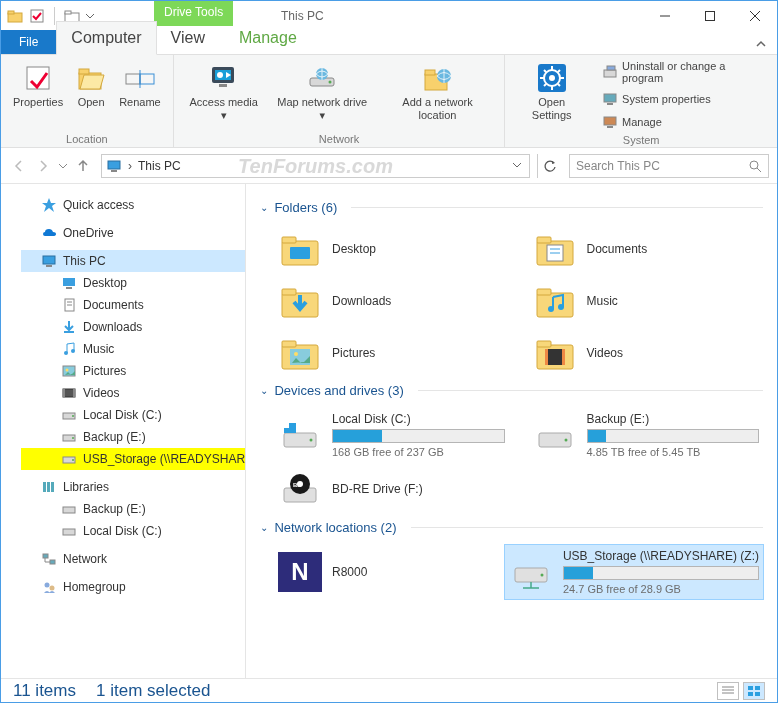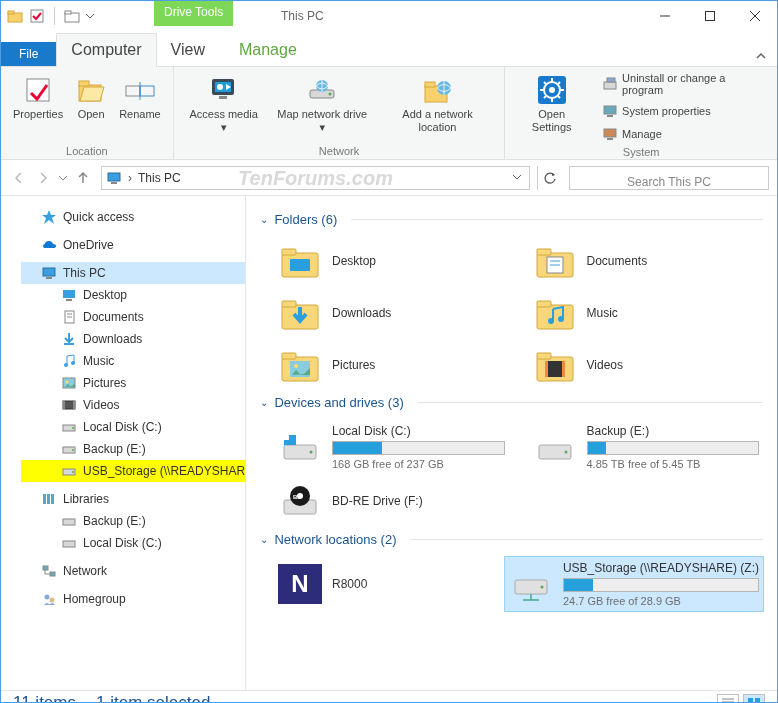--- a/index.html
+++ b/index.html
@@ -10,21 +10,21 @@
 .titlebar-left { display: flex; align-items: center; gap: 6px; padding-left: 6px; }
 .qat-icon { width: 16px; height: 16px; display: flex; align-items: center; justify-content: center; }
 .qat-sep { width: 1px; height: 18px; background: #ccc; margin: 0 3px; }
 .qat-dropdown { width: 8px; height: 16px; display: flex; align-items: center; justify-content: center; }
 .drive-tools { margin-left: 60px; background: #7dd858; color: #fff; padding: 4px 10px; font-size: 12px; height: 28px; display: flex; align-items: center; margin-top: -8px; }
 .title-text { position: absolute; left: 280px; color: #666; font-size: 12px; }
 .win-controls { margin-left: auto; display: flex; }
 .win-btn { width: 45px; height: 30px; display: flex; align-items: center; justify-content: center; color: #666; cursor: default; }
 
 
-.ribbon-tabs { height: 24px; display: flex; align-items: flex-end; border-bottom: 1px solid #e0e0e0; position: relative; margin-top: 12px; }
+.ribbon-tabs { height: 24px; display: flex; align-items: flex-end; border-bottom: 1px solid #e0e0e0; position: relative; }
 .file-tab { background: #1979ca; color: #fff; padding: 3px 18px; font-size: 12px; height: 24px; display: flex; align-items: center; }
 .ribbon-tab { padding: 16px 14px; font-size: 16px; color: #444; height: 24px; display: flex; align-items: center; cursor: default; }
 .ribbon-tab.active { background: #f5f6f6; border: 1px solid #e0e0e0; border-bottom: 1px solid #f5f6f6; margin-bottom: -1px; }
 .ribbon-tab.green { color: #5fa844; }
 .ribbon-collapse { margin-left: auto; margin-right: 10px; color: #666; }
 
 
 .ribbon { height: 93px; background: #f5f6f6; border-bottom: 1px solid #e0e0e0; display: flex; }
 .ribbon-group { border-right: 1px solid #e0e0e0; display: flex; flex-direction: column; padding: 3px 6px 0; }
 .ribbon-group-items { display: flex; flex: 1; }
@@ -36,21 +36,21 @@
 .ribbon-btn-sm .icon { width: 16px; height: 16px; }
 
 
 .navbar { height: 36px; border-bottom: 1px solid #e5e5e5; display: flex; align-items: center; padding: 0 8px; gap: 8px; }
 .nav-arrows { display: flex; gap: 4px; align-items: center; }
 .nav-arrow { width: 20px; height: 20px; display: flex; align-items: center; justify-content: center; color: #888; cursor: default; }
 .address-bar { flex: 1; height: 24px; border: 1px solid #ccc; display: flex; align-items: center; padding: 0 4px; position: relative; }
 .address-content { display: flex; align-items: center; gap: 6px; flex: 1; }
 .address-drop { width: 16px; color: #666; text-align: center; }
 .refresh-btn { width: 24px; height: 24px; border-left: 1px solid #ccc; display: flex; align-items: center; justify-content: center; color: #666; margin-left: -1px; }
-.search-bar { width: 200px; height: 24px; border: 1px solid #ccc; display: flex; align-items: center; padding: 8px 6px; color: #888; flex-direction: column; }
+.search-bar { width: 200px; height: 24px; border: 1px solid #ccc; display: flex; align-items: center; padding: 0 6px; color: #888; }
 .watermark { position: absolute; left: 50%; top: 50%; transform: translate(-50%, -50%); color: rgba(180,180,180,0.5); font-size: 20px; font-weight: 600; font-style: italic; text-shadow: 1px 1px 2px rgba(255,255,255,0.8); pointer-events: none; white-space: nowrap; z-index: 10; }
 
 
 .body-split { display: flex; height: 494px; }
 .tree { width: 245px; border-right: 1px solid #e5e5e5; overflow-y: auto; padding: 10px 0; }
 .tree-item { display: flex; align-items: center; gap: 6px; padding: 3px 0 3px 20px; cursor: default; font-size: 12px; color: #333; white-space: nowrap; margin-left: 20px; }
 .tree-item.section { padding-left: 20px; margin-top: 6px; }
 .tree-item:first-child.section { margin-top: 0; }
 .tree-item.child { padding-left: 40px; }
 .tree-item.selected { background: #cce8ff; }

